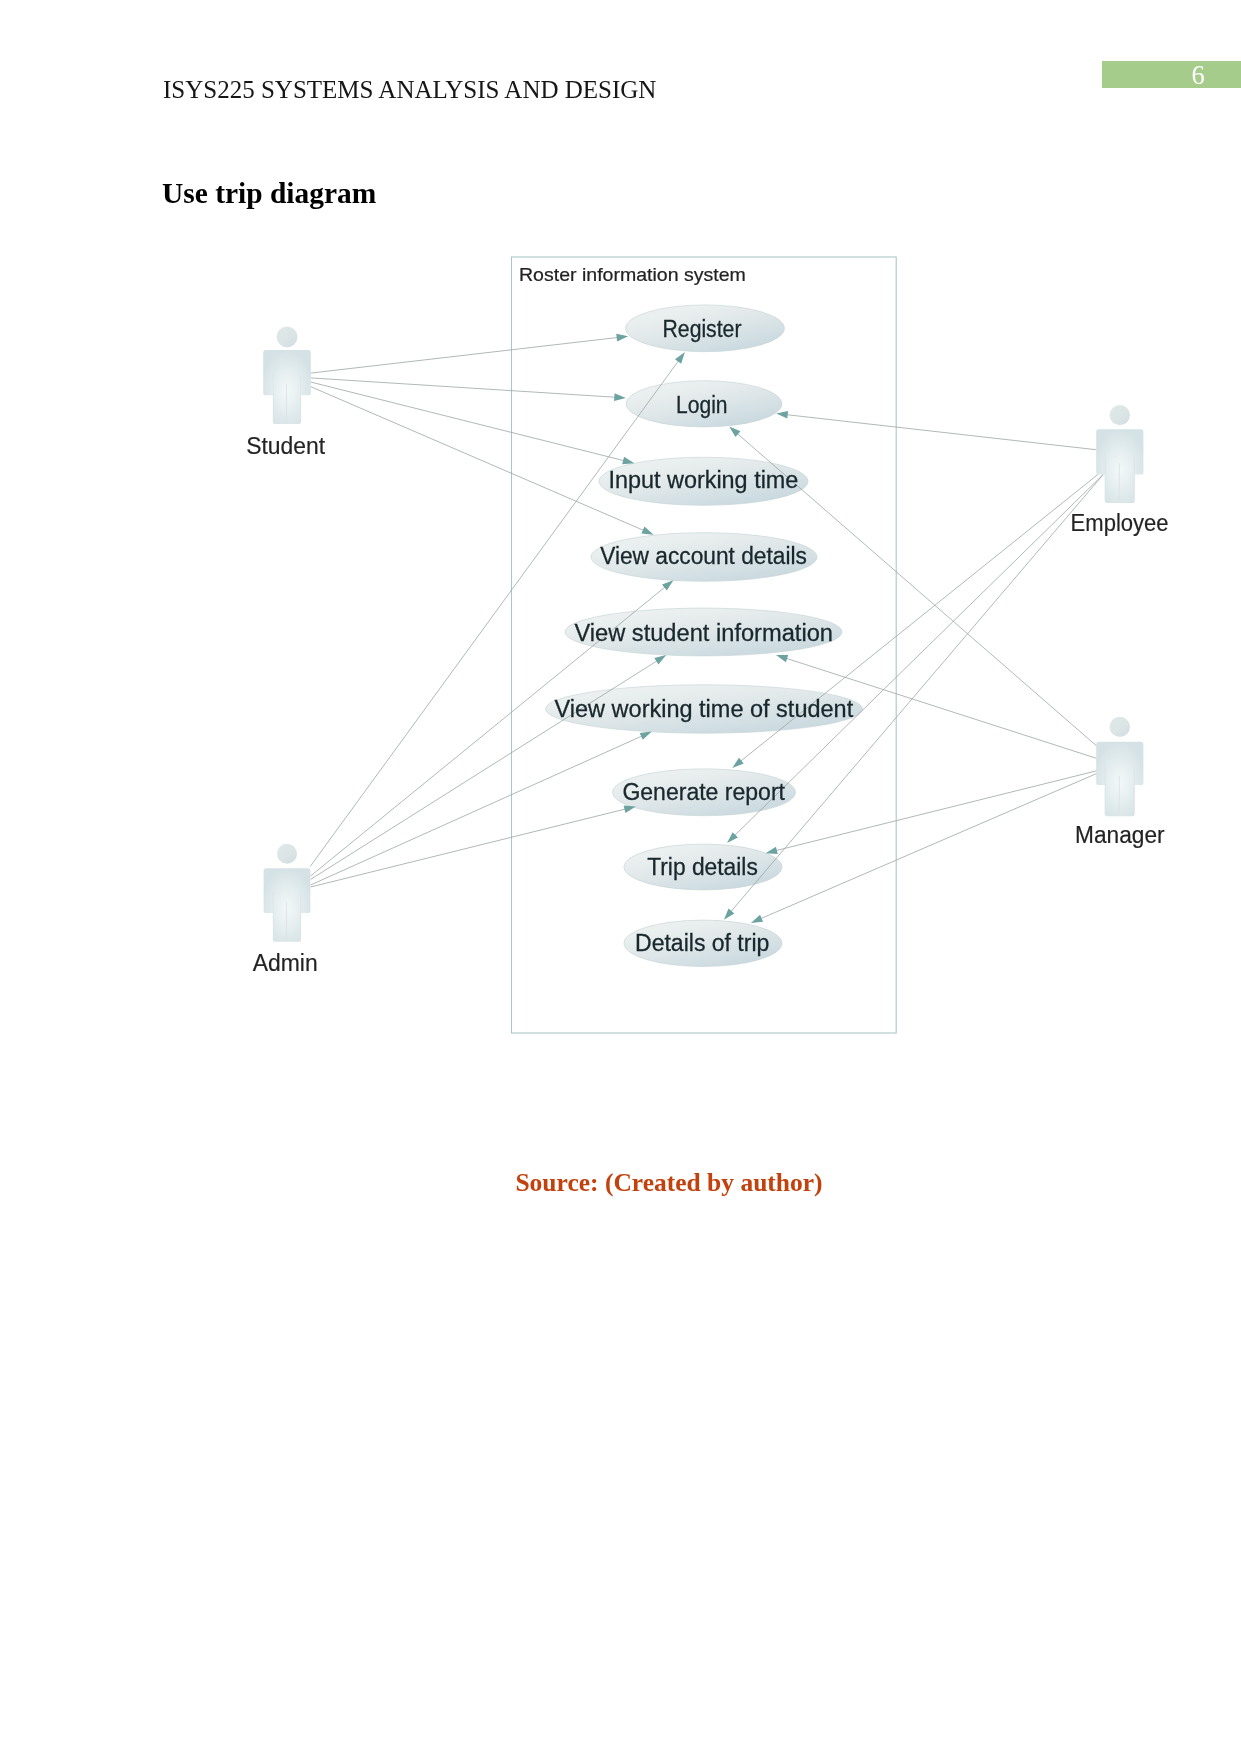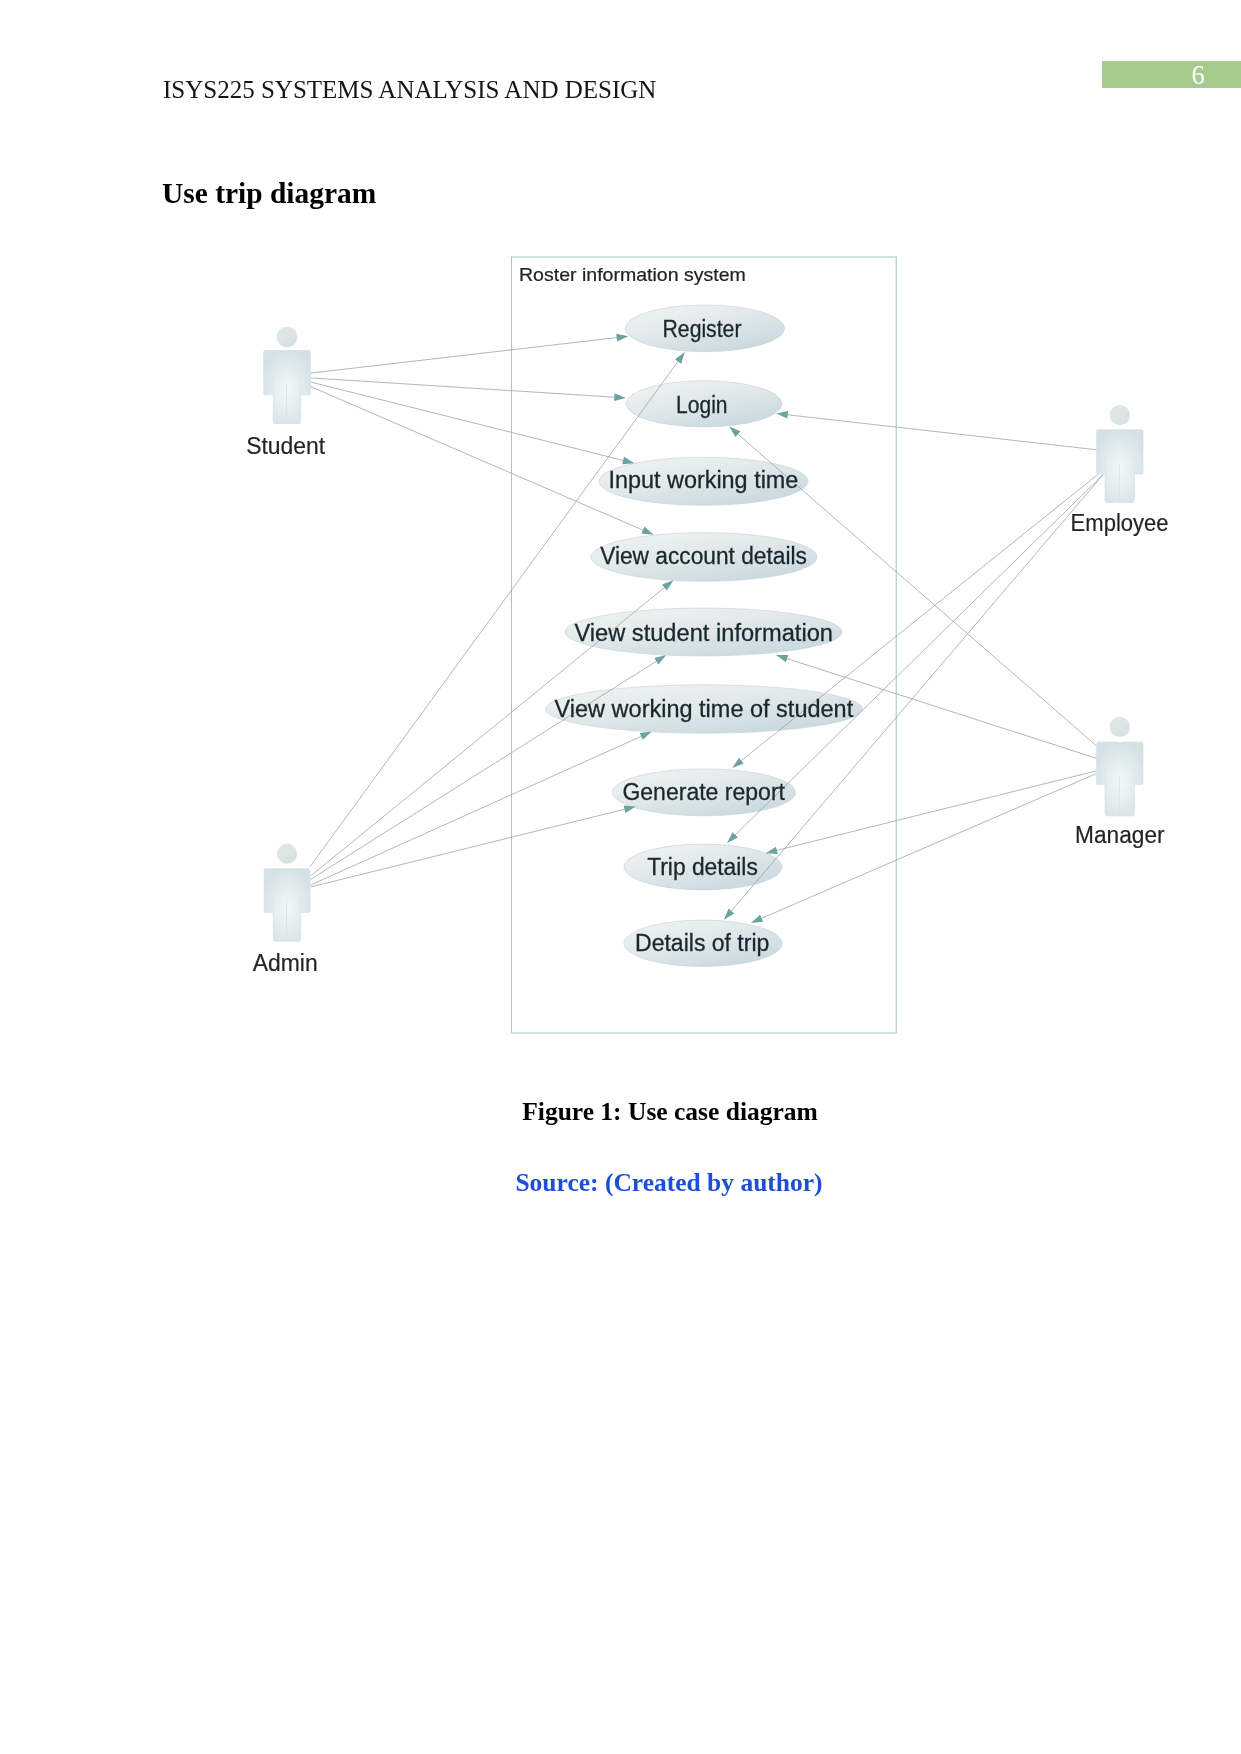--- a/index.html
+++ b/index.html
@@ -8,21 +8,21 @@
   .page{position:absolute;left:12px;top:0;width:1241px;height:1754px;background:#fff;}
   #hdr{position:absolute;left:151px;top:78px;font-size:25px;color:#161616;
        white-space:nowrap;line-height:23px;}
   #pagenum{position:absolute;left:1090px;top:61px;width:149px;height:27px;
        background:#A6CC8C;color:#ffffff;font-size:26.5px;line-height:27px;}
   #pagenum span{position:absolute;left:88px;top:0.5px;width:16px;text-align:center;}
   #heading{position:absolute;left:150px;top:181.5px;font-size:29.45px;font-weight:bold;color:#000;line-height:23px;}
   #figcap{position:absolute;left:150.5px;top:1099px;width:1015px;text-align:center;
        font-size:25.5px;font-weight:bold;color:#000;line-height:26px;}
   #srccap{position:absolute;left:149.5px;top:1170px;width:1015px;text-align:center;
-       font-size:25.5px;font-weight:bold;color:#1d4ed8;line-height:26px;}
+       font-size:25.5px;font-weight:bold;color:#c2410c;line-height:26px;}
   svg#diagram{position:absolute;left:0;top:0;width:1241px;height:1754px;overflow:visible;}
   .boundary{fill:none;stroke:#A6C7C2;stroke-width:1.05;}
   .boundary-label{font-family:"Liberation Sans",sans-serif;font-size:18.5px;fill:#222222;stroke:#222222;stroke-width:0.22;paint-order:stroke fill;}
   .assoc{stroke:#9AA3A3;stroke-width:0.78;fill:none;}
   .arrowhead{fill:#6CA3A1;}
   .uc{fill:url(#ucgrad);stroke:#C8D3D6;stroke-width:0.65;}
   .uc-label{font-family:"Liberation Sans",sans-serif;font-size:23px;fill:#18272c;text-anchor:middle;stroke:#18272c;stroke-width:0.28;paint-order:stroke fill;}
   .actor-head{fill:url(#headgrad);}
   .actor-body{fill:url(#actorgrad);}
   .actor-seam{stroke:#DCE5E6;stroke-width:0.8;fill:none;}
@@ -157,16 +157,15 @@
 <g>
 <circle class="actor-head" cx="1107.8" cy="726.9" r="10.2"></circle>
 <path class="actor-body" d="M 1086.80 741.80 L 1128.80 741.80 Q 1131.40 741.80 1131.40 744.40 L 1131.40 782.50 Q 1131.40 785.10 1128.80 785.10 L 1122.70 785.10 L 1122.70 813.60 Q 1122.70 816.20 1120.10 816.20 L 1095.50 816.20 Q 1092.90 816.20 1092.90 813.60 L 1092.90 785.10 L 1086.80 785.10 Q 1084.20 785.10 1084.20 782.50 L 1084.20 744.40 Q 1084.20 741.80 1086.80 741.80 Z"></path>
 <path class="actor-seam" d="M 1093.20 764.80 L 1093.20 814.70"></path>
 <path class="actor-seam" d="M 1122.40 767.80 L 1122.40 811.20"></path>
 <path class="actor-seam2" d="M 1107.30 775.80 L 1107.30 815.20"></path>
 <text class="actor-label" x="1107.8" y="843.0" textLength="89.5" lengthAdjust="spacingAndGlyphs">Manager</text>
 </g>
   </svg>
 
-  <div id="figcap">Figure 1: Use case diagram</div>
   <div id="srccap">Source: (Created by author)</div>
 
 </div>
 
 </body></html>

